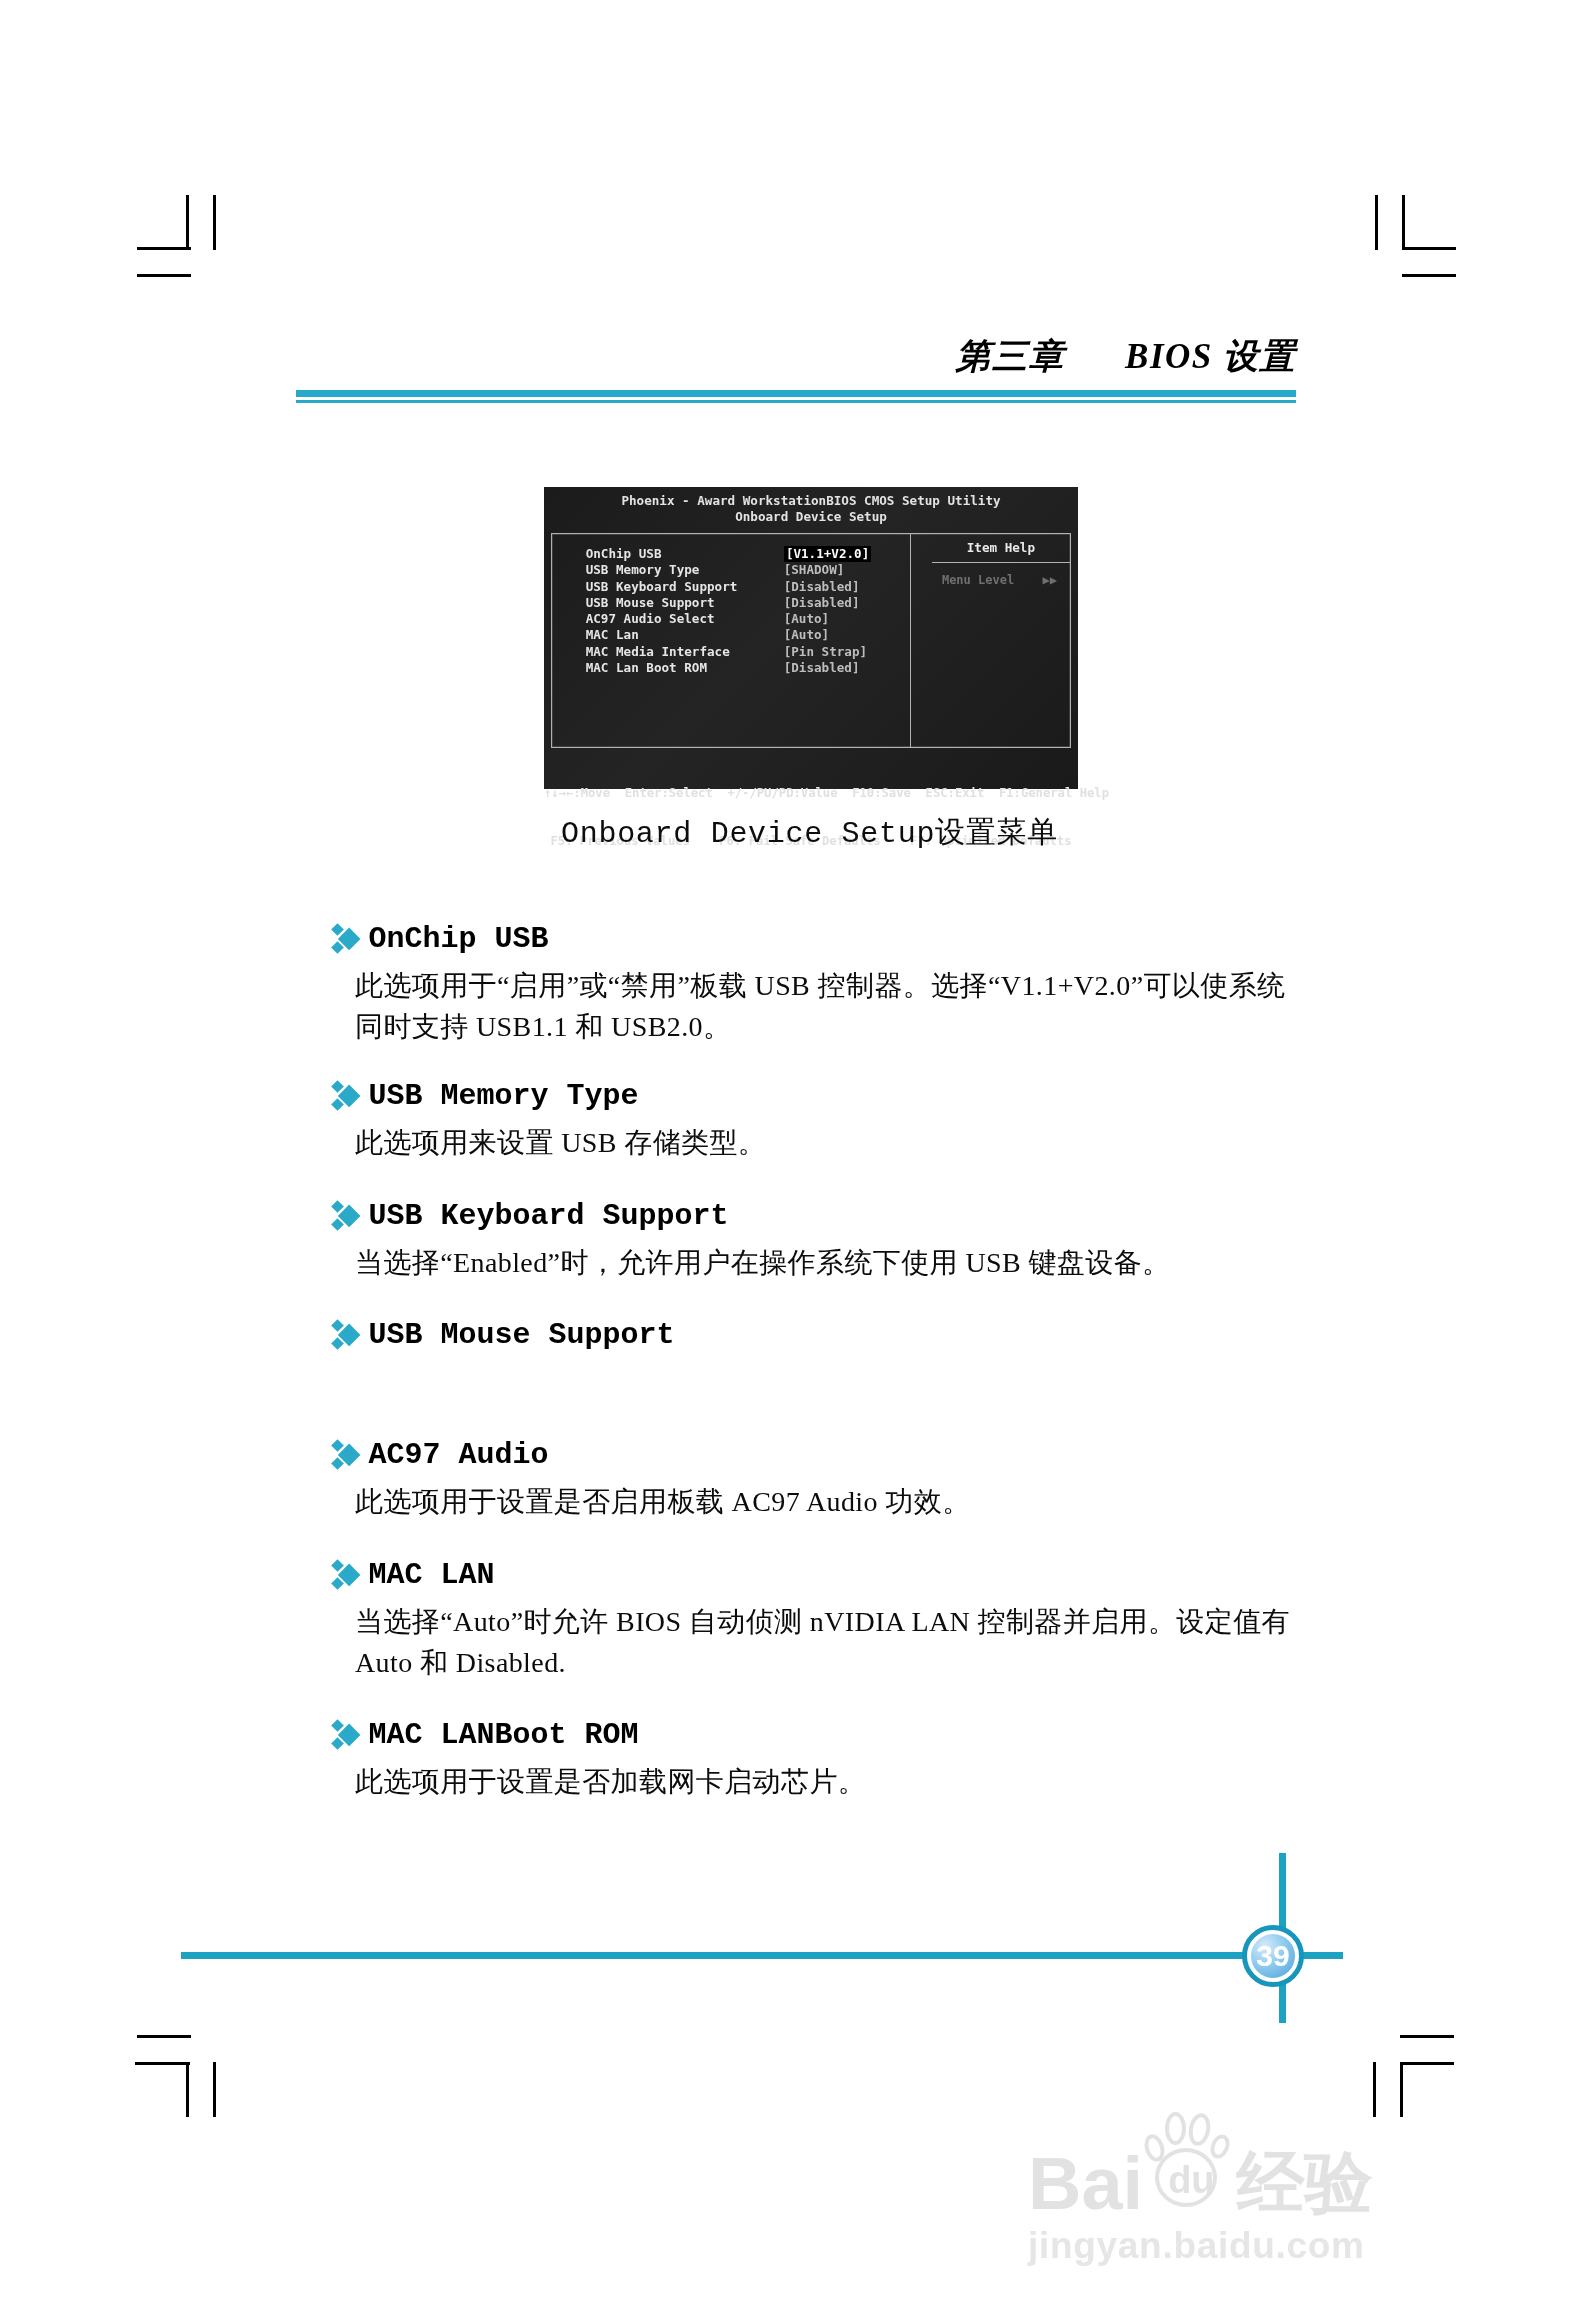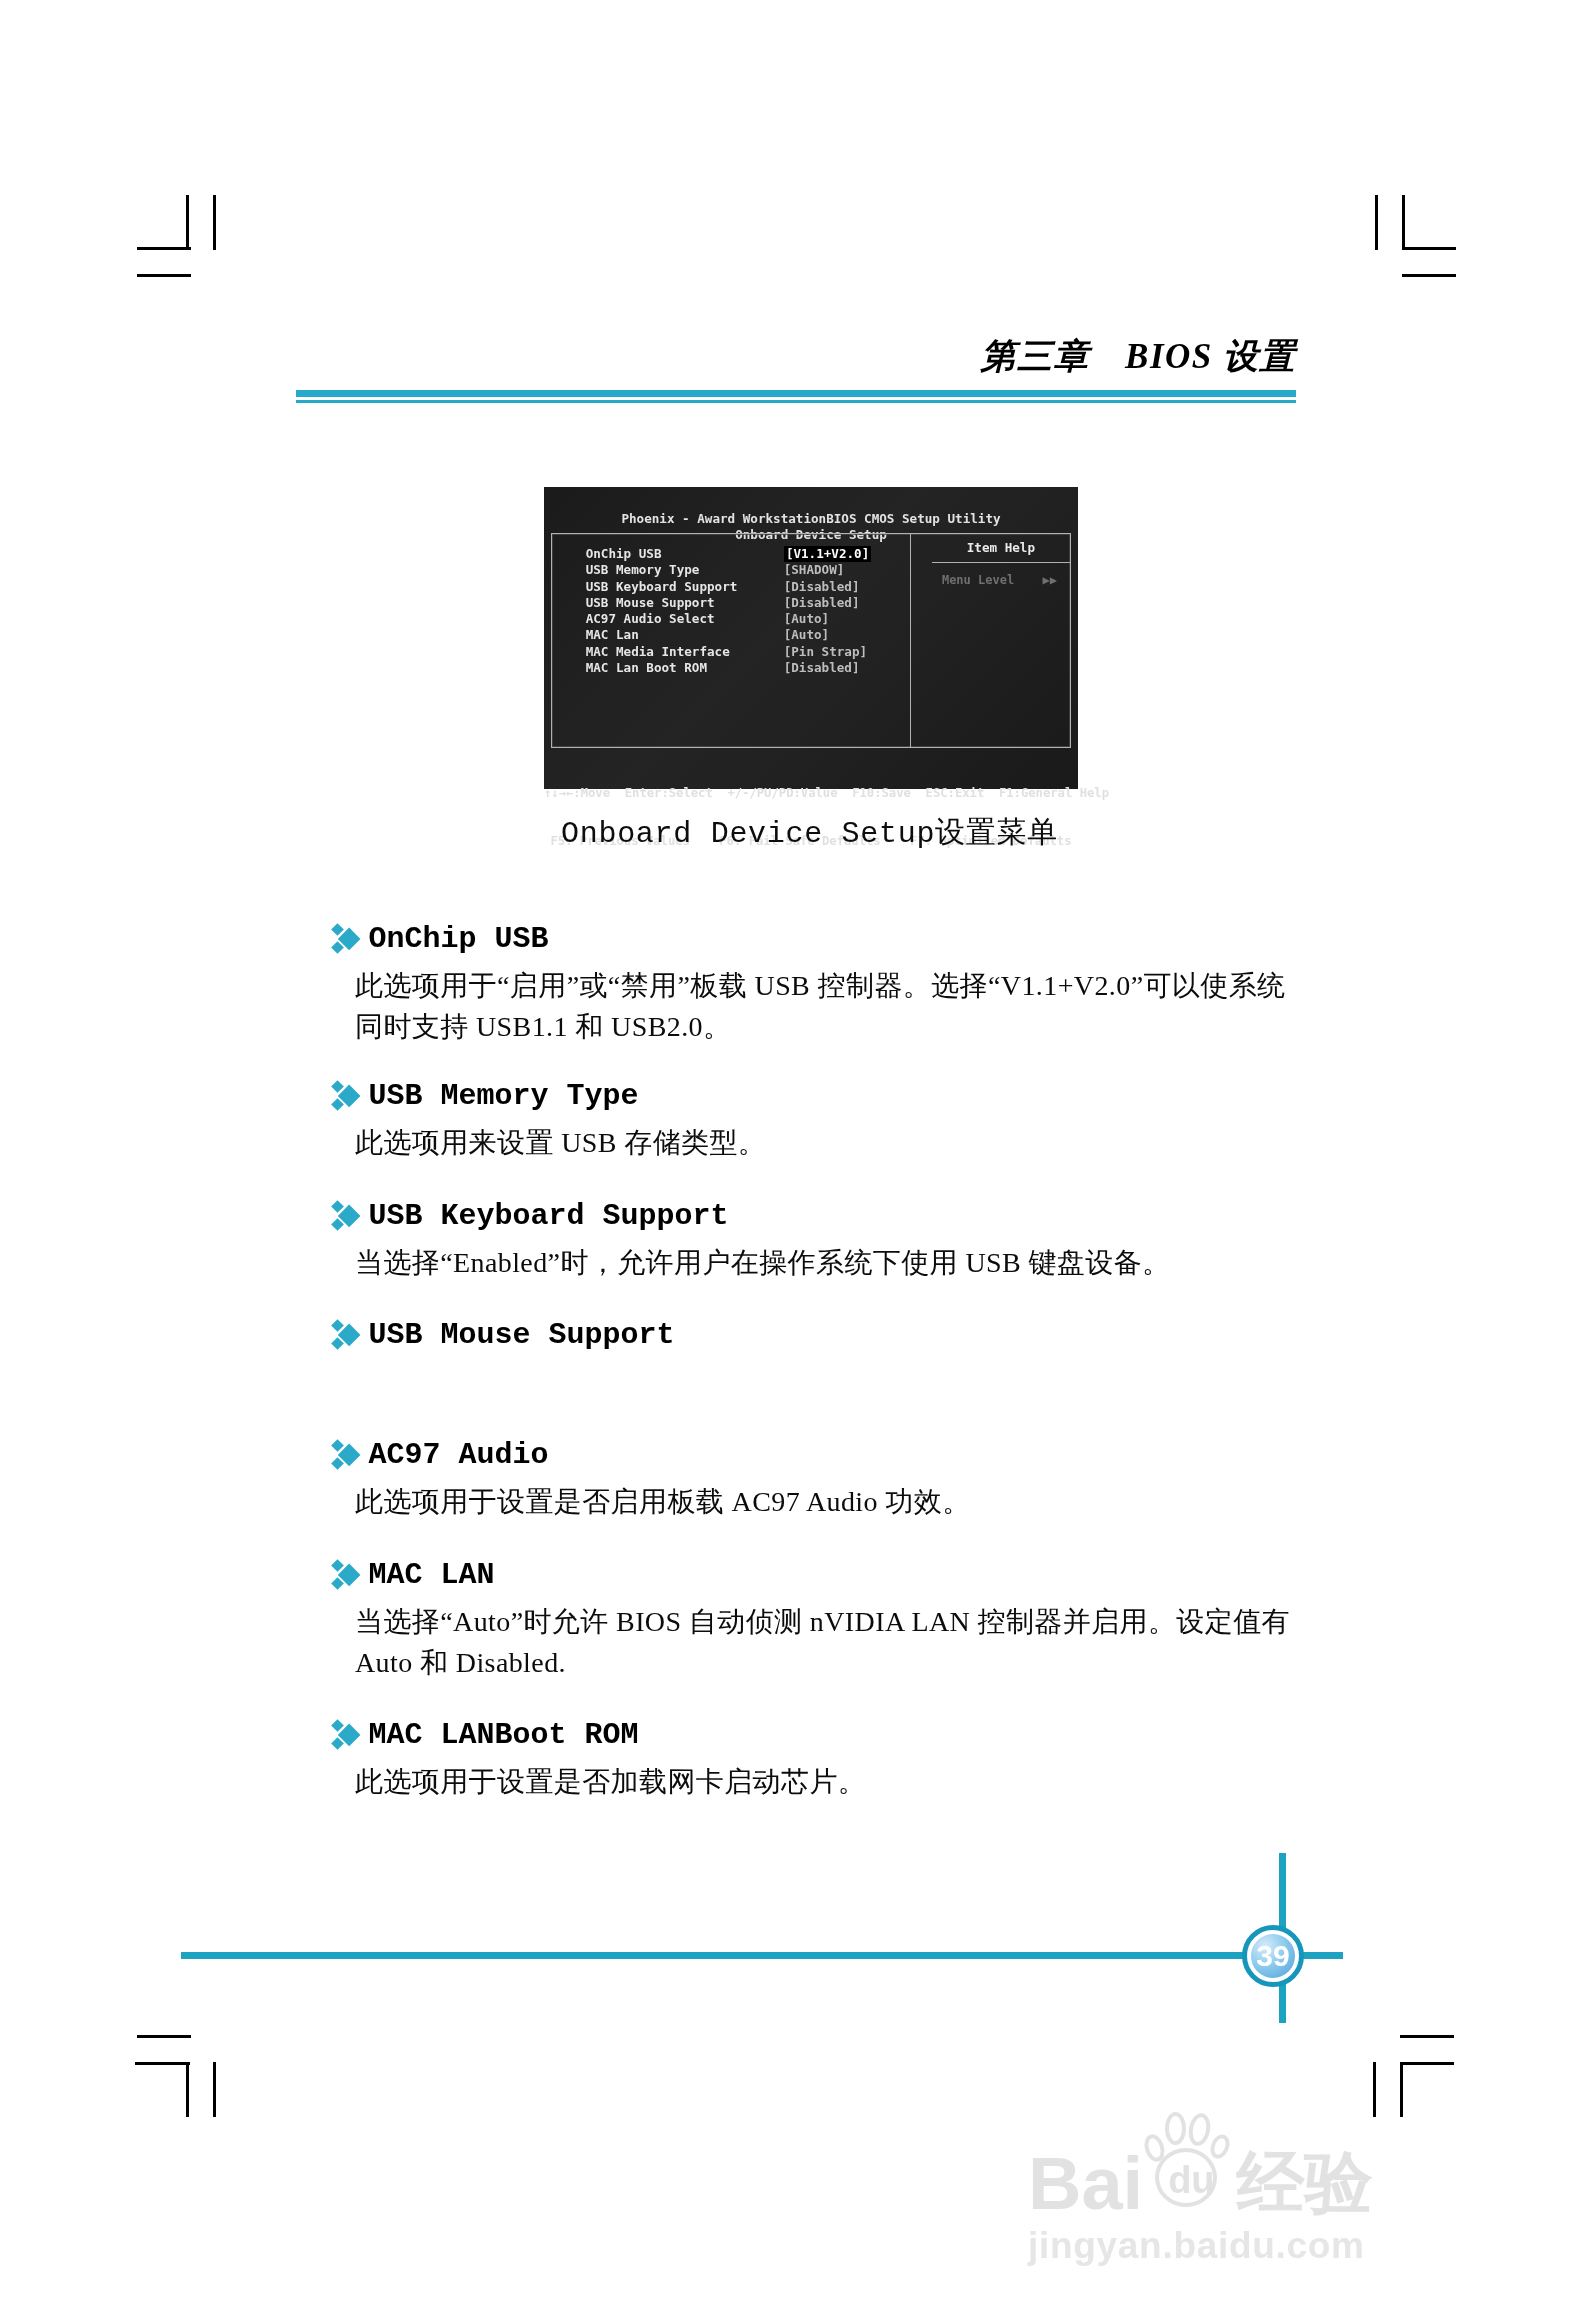--- a/index.html
+++ b/index.html
@@ -8,30 +8,30 @@
   .page { position:absolute; inset:0; background:#ffffff; overflow:hidden; }
 
   
   .mark { position:absolute; background:#000; }
   .mark.h { height:3px; }
   .mark.v { width:3px; }
 
   
   .chapter-header { position:absolute; left:444px; top:333px; width:852px; text-align:right;
     font-size:35px; font-weight:bold; font-style:italic; letter-spacing:1.5px; color:#000; }
-  .chapter-header .chapter { margin-right:35px; }
+  .chapter-header .chapter { margin-right:60px; }
   .rule { position:absolute; left:296px; width:1000px; background:#27a9c9; }
   .rule1 { top:390px; height:6.7px; }
   .rule2 { top:400px; height:3px; }
 
   
   .bios { position:absolute; left:544px; top:487px; width:534px; height:302px;
     background:linear-gradient(135deg,#1b1b1b 0%,#242424 45%,#1a1a1a 100%);
     font-family:"DejaVu Sans Mono","Liberation Mono",monospace; color:#d9d9d9; }
-  .bios-title { text-align:center; font-size:12.6px; font-weight:bold; line-height:15.5px; padding-top:24px; color:#e3e3e3; }
+  .bios-title { text-align:center; font-size:12.6px; font-weight:bold; line-height:15.5px; padding-top:6px; color:#e3e3e3; }
   .bios-box { position:absolute; left:6.7px; right:6.7px; top:46px; height:215px;
     border:1.5px solid #b2b2b2; box-shadow:inset 0 0 0 0.7px #4c4c4c; display:flex; }
   .bios-main { width:69%; padding:12px 0 0 34px; }
   .brow { display:flex; font-size:12.6px; font-weight:bold; line-height:16.3px; white-space:pre; }
   .blabel { width:198px; color:#e6e6e6; }
   .bval { color:#bdbdbd; }
   .bval.hl { background:#000; color:#ffffff; padding:0 2.2px; }
   .bios-help { width:31%; border-left:1.5px solid #b2b2b2;padding-left:21px; }
   .bios-help-title { text-align:center; font-size:12.6px; font-weight:bold; padding:6px 0 6.7px 0;
     border-bottom:1.5px solid #b2b2b2; color:#eaeaea; }

